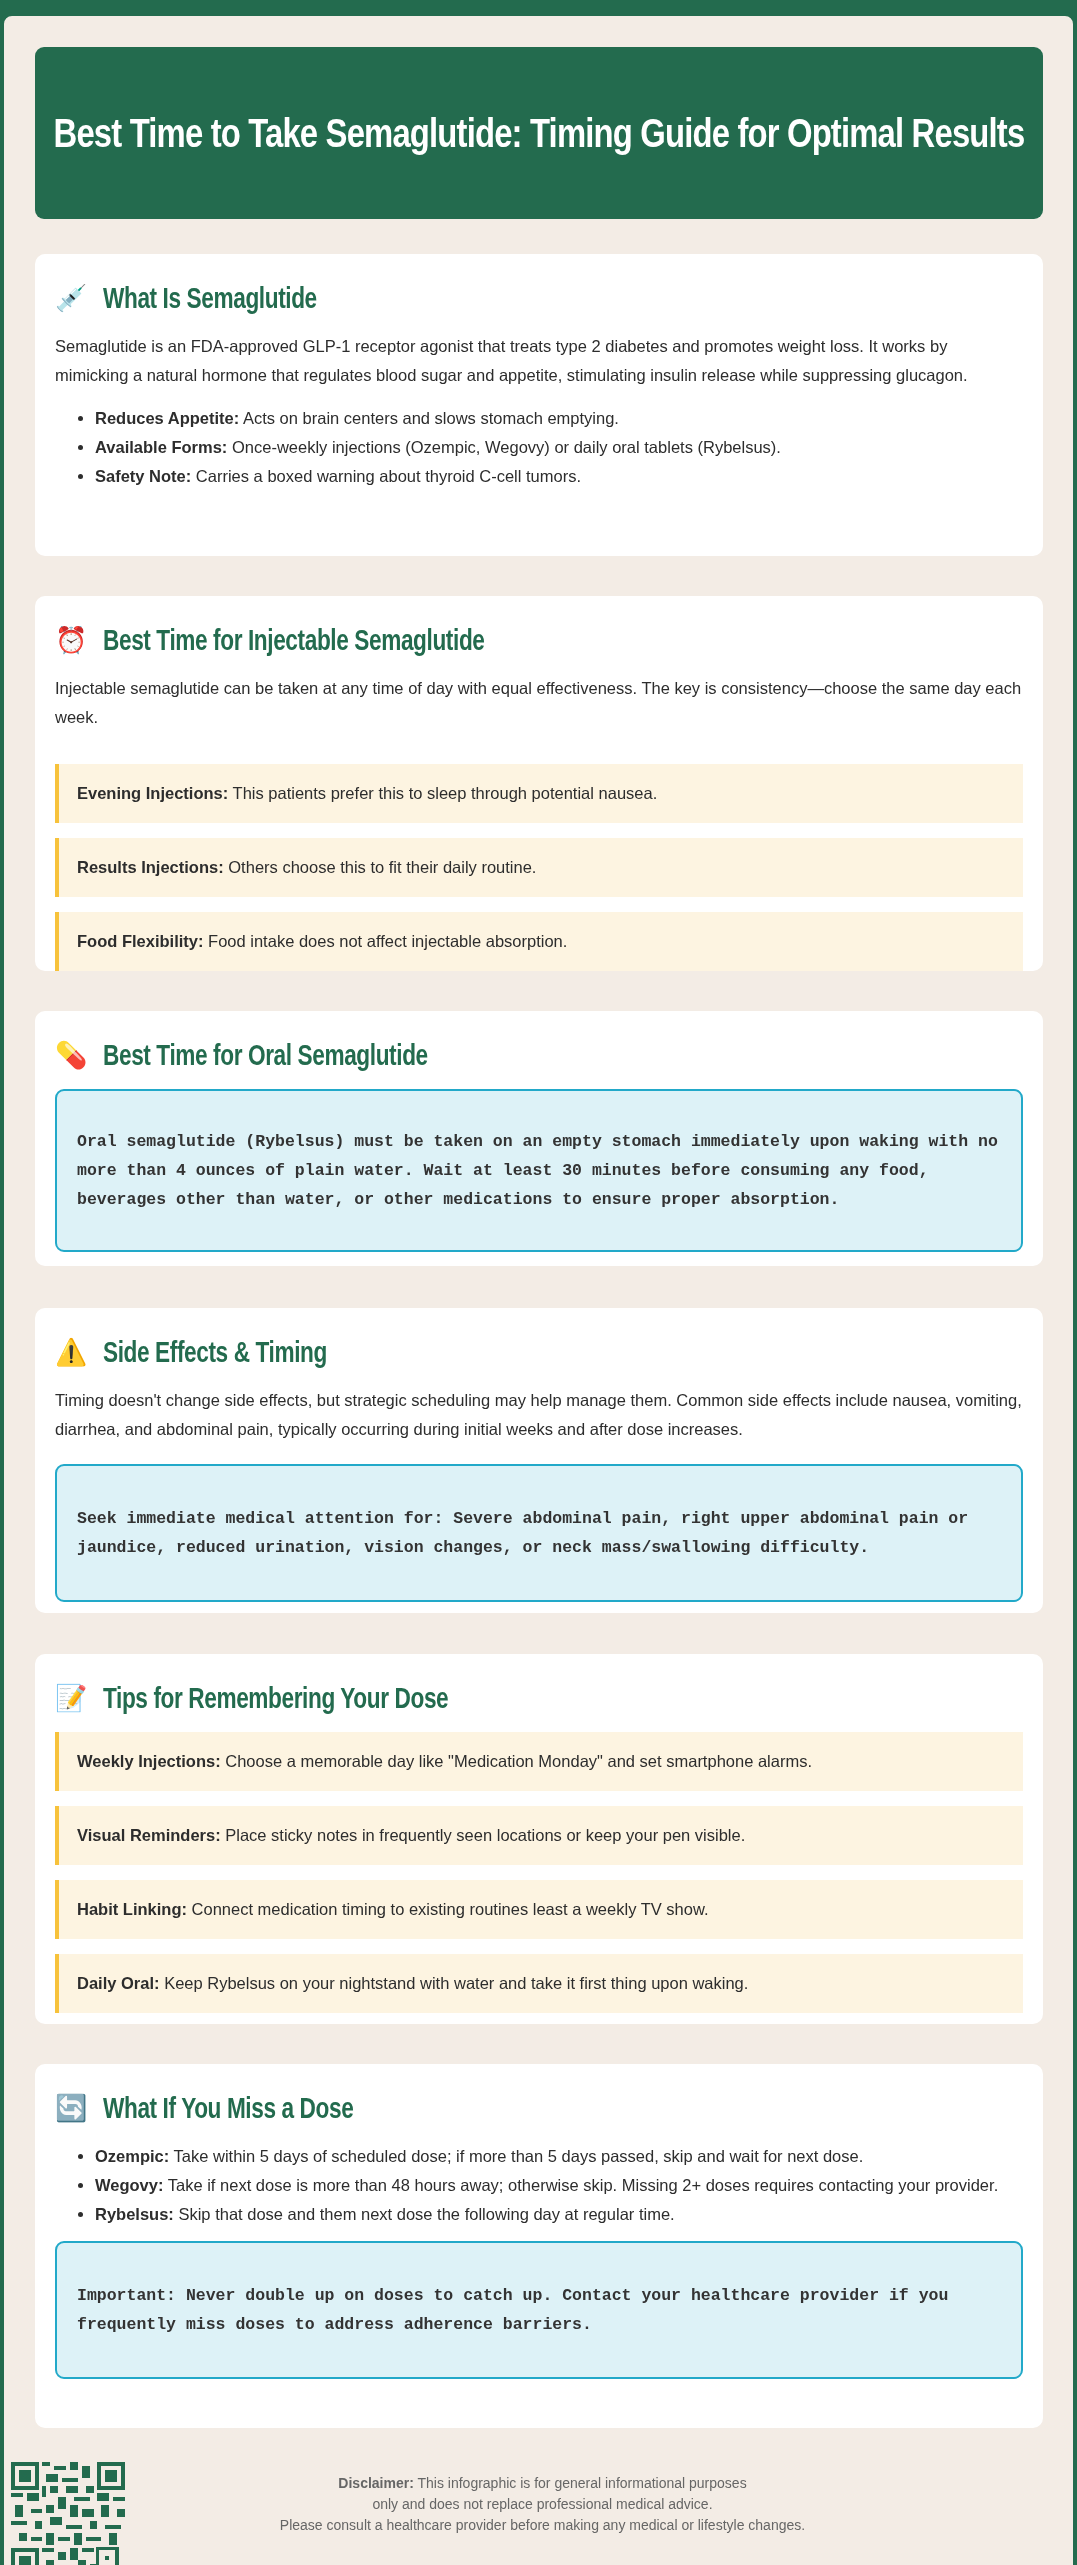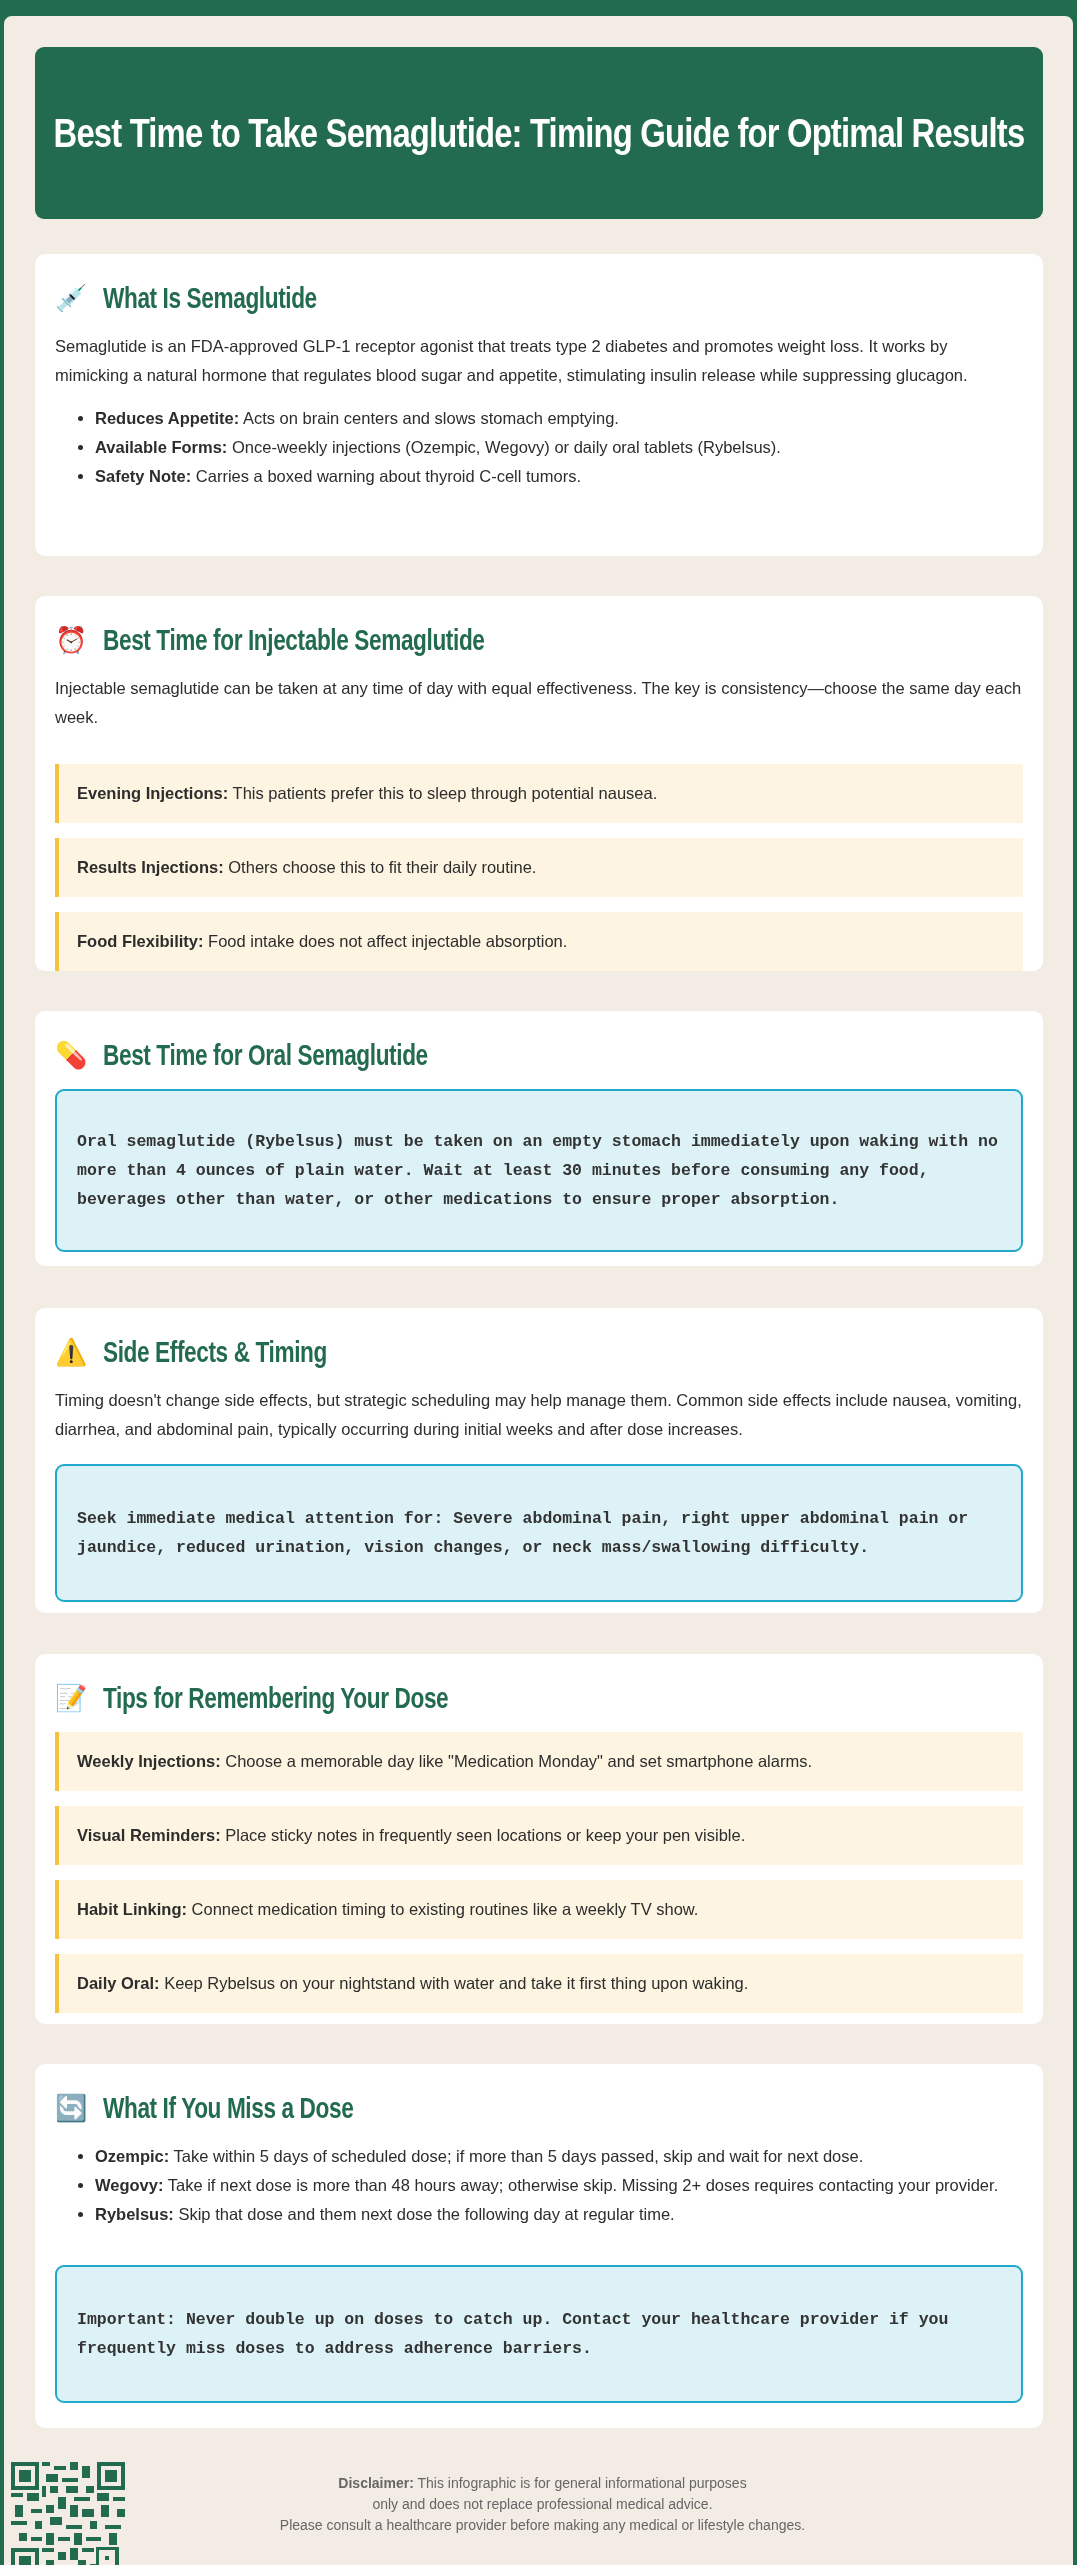--- a/index.html
+++ b/index.html
@@ -111,38 +111,38 @@
       <span class="icon">📝</span>
       <h2>Tips for Remembering Your Dose</h2>
     </div>
     <div class="tip" style="margin-top:0;">
         <span><span class="lbl">Weekly Injections:</span><span> Choose a memorable day like "Medication Monday" and set smartphone alarms.</span></span>
       </div>
     <div class="tip">
         <span><span class="lbl">Visual Reminders:</span><span> Place sticky notes in frequently seen locations or keep your pen visible.</span></span>
       </div>
     <div class="tip">
-        <span><span class="lbl">Habit Linking:</span><span> Connect medication timing to existing routines like a weekly TV show.</span></span>
+        <span><span class="lbl">Habit Linking:</span><span> Connect medication timing to existing routines least a weekly TV show.</span></span>
       </div>
     <div class="tip">
         <span><span class="lbl">Daily Oral:</span><span> Keep Rybelsus on your nightstand with water and take it first thing upon waking.</span></span>
       </div>
   </div>
 
   <div class="card" style="top:2048px;height:364px;">
     <div class="card-title">
       <span class="icon">🔄</span>
       <h2>What If You Miss a Dose</h2>
     </div>
     <ul class="bullets" style="margin-top:0;">
       <li><span class="lbl">Ozempic:</span><span> Take within 5 days of scheduled dose; if more than 5 days passed, skip and wait for next dose.</span></li>
       <li><span class="lbl">Wegovy:</span><span> Take if next dose is more than 48 hours away; otherwise skip. Missing 2+ doses requires contacting your provider.</span></li>
       <li><span class="lbl">Rybelsus:</span><span> Skip that dose and them next dose the following day at regular time.</span></li>
     </ul>
-    <div class="callout" style="margin-top:36px;padding:38px 20px;">Important: Never double up on doses to catch up. Contact your healthcare provider if you frequently miss doses to address adherence barriers.</div>
+    <div class="callout" style="margin-top:12px;padding:38px 20px;">Important: Never double up on doses to catch up. Contact your healthcare provider if you frequently miss doses to address adherence barriers.</div>
   </div>
 
   <div class="footer">
     <svg class="qr" viewBox="0 0 29 29" shape-rendering="crispEdges">
       <rect width="29" height="29" fill="#f3ece5"></rect>
       <g fill="#236b4e">
         <rect x="0" y="0" width="7" height="7"></rect>
           <rect x="1" y="1" width="5" height="5" fill="#f3ece5"></rect>
           <rect x="2" y="2" width="3" height="3"></rect>
         <rect x="22" y="0" width="7" height="7"></rect>

